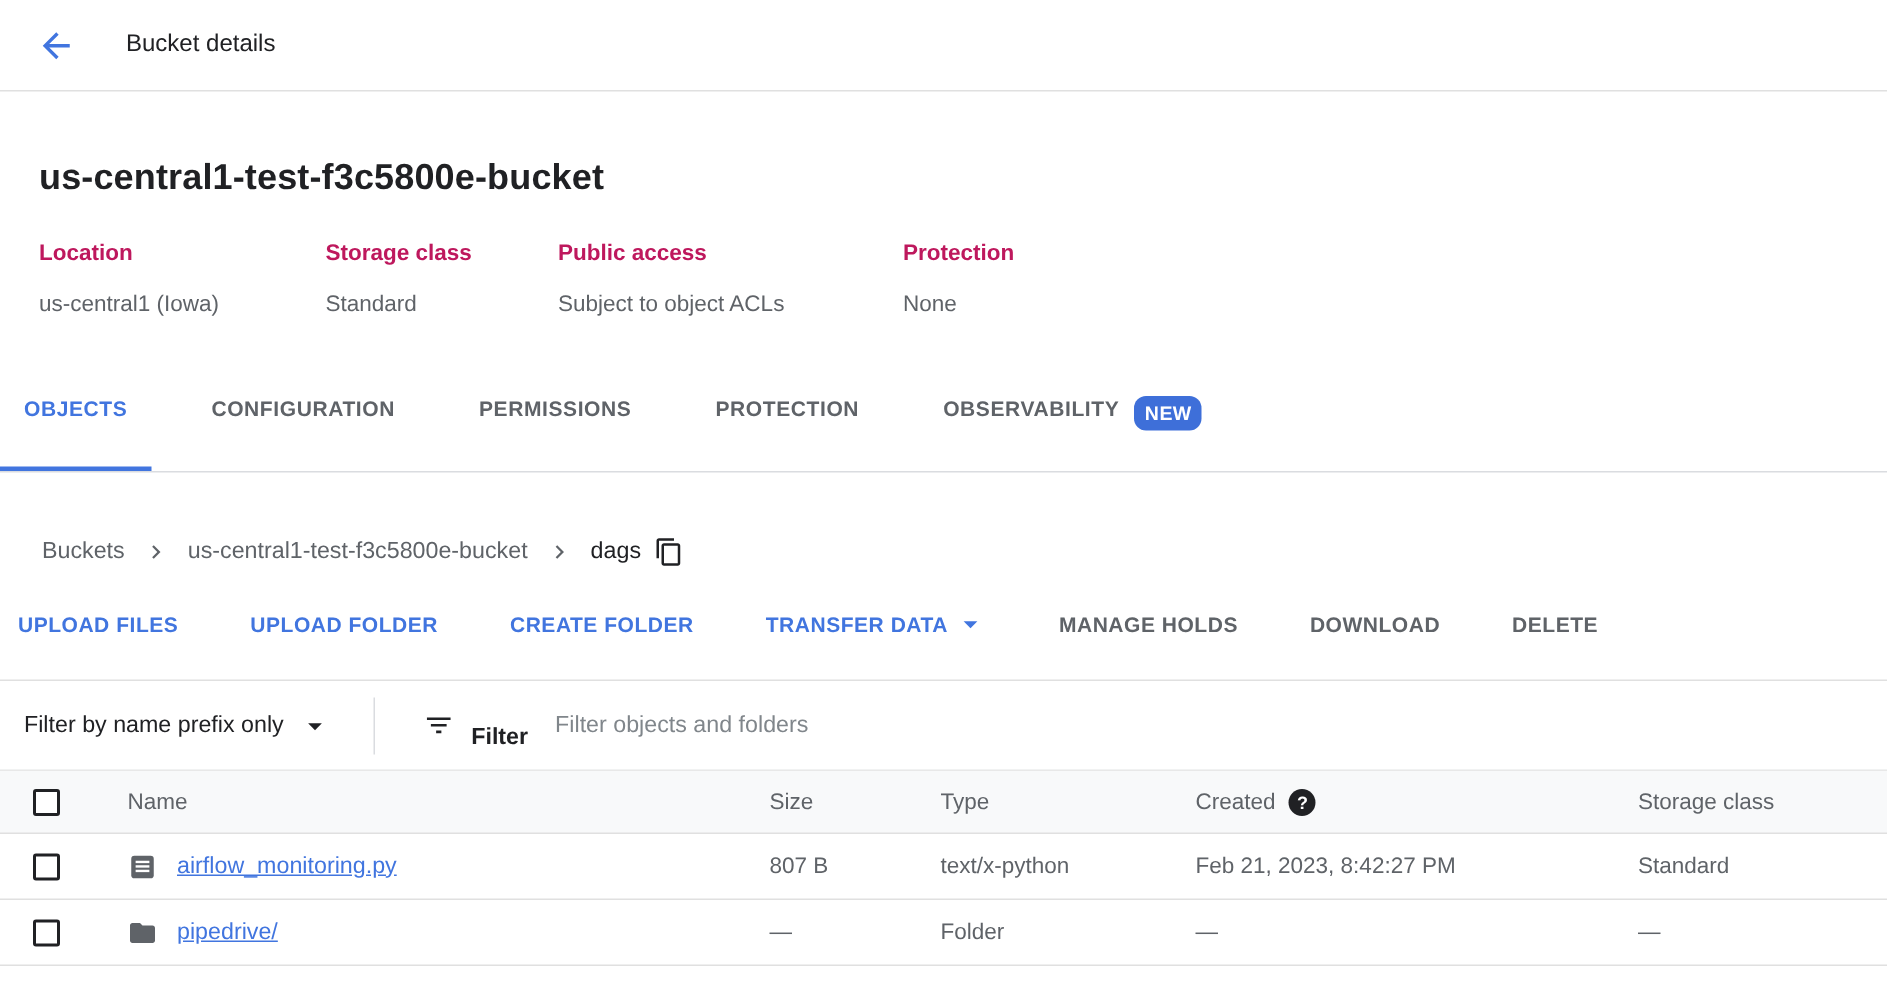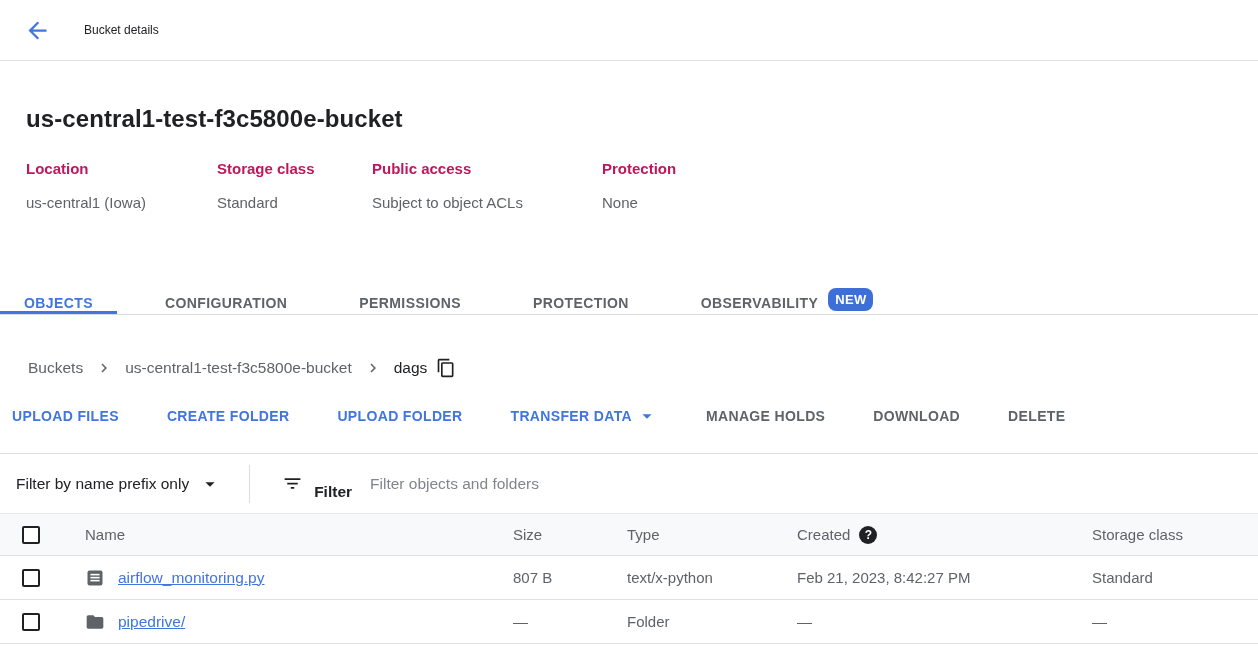--- a/index.html
+++ b/index.html
@@ -5,32 +5,32 @@
   * { margin:0; padding:0; box-sizing:border-box; }
   html,body { background:#fff; }
   body {
     width:1258px; height:670px; overflow:hidden;
     font-family:"Liberation Sans", sans-serif;
     color:#202124; font-size:15px;
   }
   
   .appbar { height:61px; display:flex; align-items:center; border-bottom:1px solid #e0e0e0; padding-left:20px; }
   .back-btn { width:34px; height:34px; display:flex; align-items:center; justify-content:center; cursor:pointer; }
-  .appbar-title { font-size:12px; margin-left:30px; color:#202124; }
+  .appbar-title { font-size:16px; margin-left:30px; color:#202124; }
   
   .summary { padding:0 26px; }
   .bucket-name { font-size:24px; font-weight:700; margin-top:44px; letter-spacing:.1px; }
   .meta-row { display:flex; margin-top:27px; }
   .meta-item { padding-right:30px; }
   .meta-item.m0 { width:191px; } .meta-item.m1 { width:155px; } .meta-item.m2 { width:230px; }
   .meta-label { font-weight:700; font-size:15px; color:#be185d; }
   .meta-value { margin-top:17px; color:#5f6368; font-size:15px; }
   
   .tabs { display:flex; align-items:stretch; height:51px; margin-top:53px; border-bottom:1px solid #dadce0; }
-  .tab { display:flex; align-items:flex-end; padding:0 24px; margin-right:24px; font-size:14px; font-weight:700;
+  .tab { display:flex; align-items:flex-start; padding:0 16px; margin-right:24px; font-size:14px; font-weight:700;
          letter-spacing:.4px; color:#5f6368; cursor:pointer; border-bottom:3px solid transparent; }
   .tab.active { color:#4175df; border-bottom-color:#4175df; }
   .new-badge { background:#3e6fd9; color:#fff; font-size:13px; font-weight:700; letter-spacing:.3px;
                border-radius:8px; padding:4px 7px; margin-left:10px; }
   
   .breadcrumb { display:flex; align-items:center; padding-left:28px; margin-top:41px; height:24px; }
   .crumb { color:#5f6368; font-size:15.5px; cursor:pointer; }
   .crumb.current { color:#202124; cursor:default; }
   .crumb-sep { margin:0 12px; display:flex; align-items:center; }
   .copy-btn { margin-left:9px; display:flex; align-items:center; cursor:pointer; }
@@ -141,24 +141,24 @@
         </svg>
     </span>
   </span>
 </div>
 
 <div class="toolbar">
   <div class="tb-btn blue">
       <span>UPLOAD FILES</span>
     </div>
   <div class="tb-btn blue">
+      <span>UPLOAD FOLDER</span>
+    </div>
+  <div class="tb-btn blue">
       <span>CREATE FOLDER</span>
-    </div>
-  <div class="tb-btn blue">
-      <span>UPLOAD FOLDER</span>
     </div>
   <div class="tb-btn blue">
     <span>TRANSFER DATA</span>
     <span class="tb-caret">
       <svg viewBox="0 0 24 24" width="22" height="22" fill="#4175df">
           <path d="M7 10l5 5 5-5z"></path>
         </svg>
     </span>
   </div>
   <div class="tb-btn gray">

